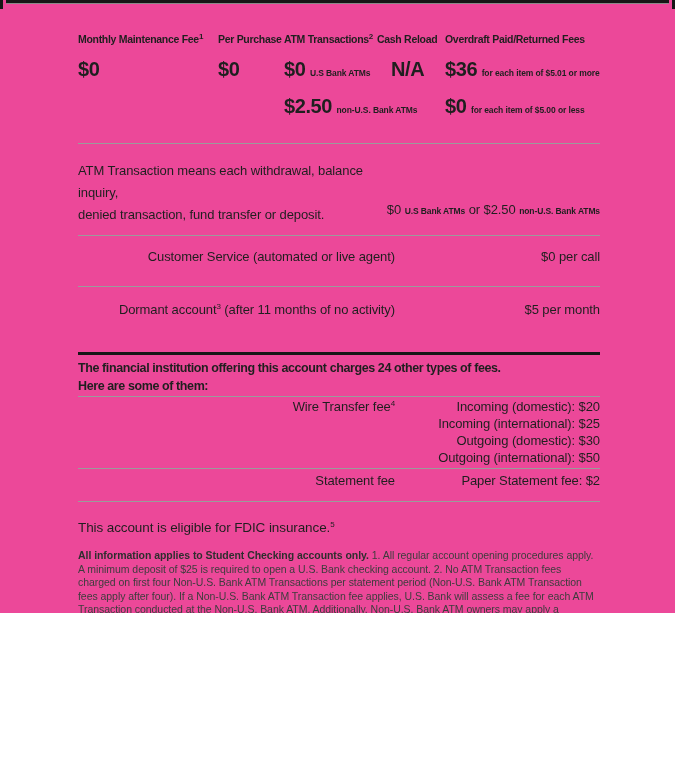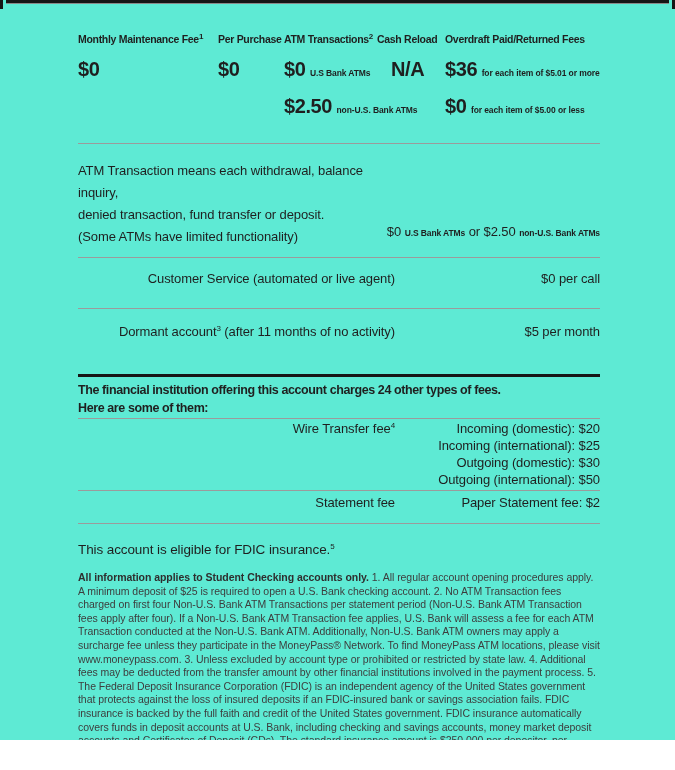--- a/index.html
+++ b/index.html
@@ -1,18 +1,18 @@
 <!DOCTYPE html>
 <html><head>
 <meta charset="utf-8">
 <style>
   * { margin:0; padding:0; box-sizing:border-box; }
   html,body { background:#fff; }
   body { font-family:"Liberation Sans", sans-serif; color:#1f1f1f; }
-  .page { position:relative; width:675px; height:740px; background:#5eead4; overflow:hidden; }
+  .page { position:relative; width:675px; height:613px; background:#ec4899; overflow:hidden; }
   .top-bar { position:absolute; top:0; left:6px; right:6px; height:4px; background:#161616; border-bottom:1px solid #8a8a8a; }
   .top-stub { position:absolute; top:0; width:3px; height:9px; background:#161616; }
   .top-stub.left { left:0; }
   .top-stub.right { right:0; }
   .content { width:522px; margin-left:78px; }
 
   
   .fee-table { display:grid; grid-template-columns:140px 66px 93px 68px 1fr; padding-top:33px; }
   .fee-h { font-size:10.5px; font-weight:bold; letter-spacing:-0.3px; white-space:nowrap; height:14px; }
   .fee-v { height:37px; padding-top:11px; white-space:nowrap; }
@@ -82,21 +82,20 @@
       <div></div>
       <div class="fee-v2"><span class="amount">$0</span> <span class="amount-note">for each item of $5.00 or less</span></div>
     </div>
 
     <div class="rule" style="margin-top:22px;"></div>
 
     <div class="atm-row body-text">
       <div class="atm-left">
         <div>ATM Transaction means each withdrawal, balance inquiry,</div>
         <div>denied transaction, fund transfer or deposit.</div>
-        <div>(Some ATMs have limited functionality)</div>
       </div>
       <div class="atm-value">
         <span>$0</span>
         <span class="inline-note">U.S Bank ATMs</span><span> or </span><span>$2.50</span>
         <span class="inline-note">non-U.S. Bank ATMs</span>
       </div>
     </div>
 
     <div class="rule" style="margin-top:9px;"></div>
 

